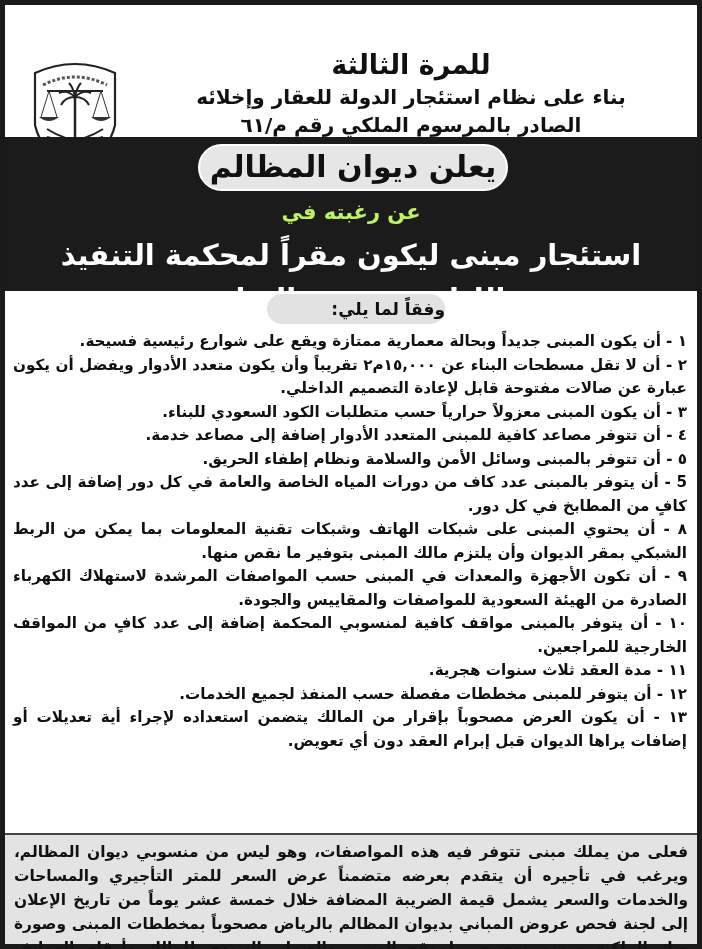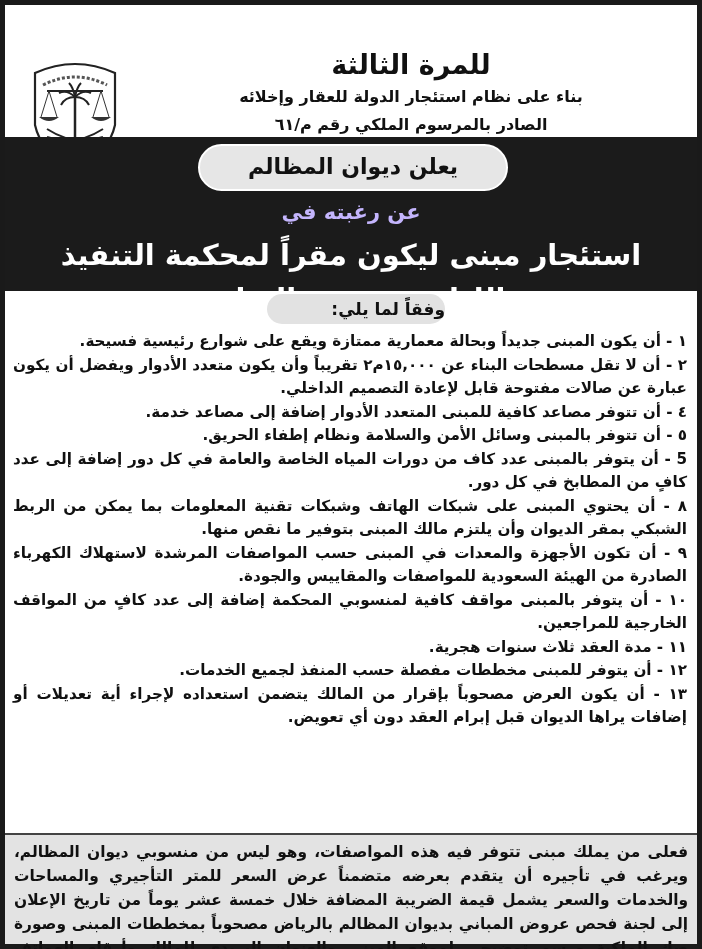--- a/index.html
+++ b/index.html
@@ -14,36 +14,36 @@
   
   .header { position: absolute; left: 0; top: 0; width: 692px; height: 132px; margin-top: 40px; }
   .emblem {
     position: absolute; left: 24px; top: 10px; width: 92px; height: 118px;
   }
   .header-text {
     position: absolute; left: 130px; right: 10px; top: 4px;
     direction: rtl; text-align: center; font-weight: bold; line-height: 1;
   }
   .h-line1 { font-size: 27px; margin-top: 2px; height: 32px; letter-spacing: 1px; }
-  .h-line  { font-size: 16px; height: 28px; line-height: 28px; }
+  .h-line  { font-size: 20px; height: 28px; line-height: 28px; }
 
   
   .banner {
     position: absolute; left: 0; top: 132px; width: 692px; height: 154px;
     background: #1b1b1b; direction: rtl; text-align: center;
   }
   .pill-main {
     position: absolute; left: 193px; top: 7px; width: 310px; height: 47px;
     background: #e6e6e6; border: 2px solid #fff; border-radius: 24px;
-    font-size: 22px; font-weight: bold; line-height: 42px; color: #111;
+    font-size: 30px; font-weight: bold; line-height: 42px; color: #111;
     letter-spacing: 1px;
   }
   .banner-sub {
     position: absolute; left: 0; right: 0; top: 62px;
-    font-size: 21px; font-weight: bold; color: #c4b5fd; line-height: 26px;
+    font-size: 21px; font-weight: bold; color: #bef264; line-height: 26px;
   }
   .banner-title {
     position: absolute; left: 0; right: 0; top: 96px;
     font-size: 29px; font-weight: bold; color: #fff; line-height: 44px;
     letter-spacing: -0.5px;
   }
 
   
   .pill-sub {
     position: absolute; left: 262px; top: 289px; width: 178px; height: 30px;
@@ -122,20 +122,21 @@
     <div class="pill-main">يعلن ديوان المظالم</div>
     <div class="banner-sub">عن رغبته في</div>
     <div class="banner-title">استئجار مبنى ليكون مقراً لمحكمة التنفيذ الإدارية بمدينة الرياض</div>
   </div>
 
   <div class="pill-sub">وفقاً لما يلي:</div>
 
   <div class="conditions">
     <p class="cond">١ - أن يكون المبنى جديداً وبحالة معمارية ممتازة ويقع على شوارع رئيسية فسيحة.</p>
     <p class="cond">٢ - أن لا تقل مسطحات البناء عن ١٥,٠٠٠م٢ تقريباً وأن يكون متعدد الأدوار ويفضل أن يكون عبارة عن صالات مفتوحة قابل لإعادة التصميم الداخلي.</p>
+    <p class="cond">٣ - أن يكون المبنى معزولاً حرارياً حسب متطلبات الكود السعودي للبناء.</p>
     <p class="cond">٤ - أن تتوفر مصاعد كافية للمبنى المتعدد الأدوار إضافة إلى مصاعد خدمة.</p>
     <p class="cond">٥ - أن تتوفر بالمبنى وسائل الأمن والسلامة ونظام إطفاء الحريق.</p>
     <p class="cond">5 - أن يتوفر بالمبنى عدد كاف من دورات المياه الخاصة والعامة في كل دور إضافة إلى عدد كافٍ من المطابخ في كل دور.</p>
     <p class="cond">٨ - أن يحتوي المبنى على شبكات الهاتف وشبكات تقنية المعلومات بما يمكن من الربط الشبكي بمقر الديوان وأن يلتزم مالك المبنى بتوفير ما نقص منها.</p>
     <p class="cond">٩ - أن تكون الأجهزة والمعدات في المبنى حسب المواصفات المرشدة لاستهلاك الكهرباء الصادرة من الهيئة السعودية للمواصفات والمقاييس والجودة.</p>
     <p class="cond">١٠ - أن يتوفر بالمبنى مواقف كافية لمنسوبي المحكمة إضافة إلى عدد كافٍ من المواقف الخارجية للمراجعين.</p>
     <p class="cond">١١ - مدة العقد ثلاث سنوات هجرية.</p>
     <p class="cond">١٢ - أن يتوفر للمبنى مخططات مفصلة حسب المنفذ لجميع الخدمات.</p>
     <p class="cond">١٣ - أن يكون العرض مصحوباً بإقرار من المالك يتضمن استعداده لإجراء أية تعديلات أو إضافات يراها الديوان قبل إبرام العقد دون أي تعويض.</p>
   </div>

